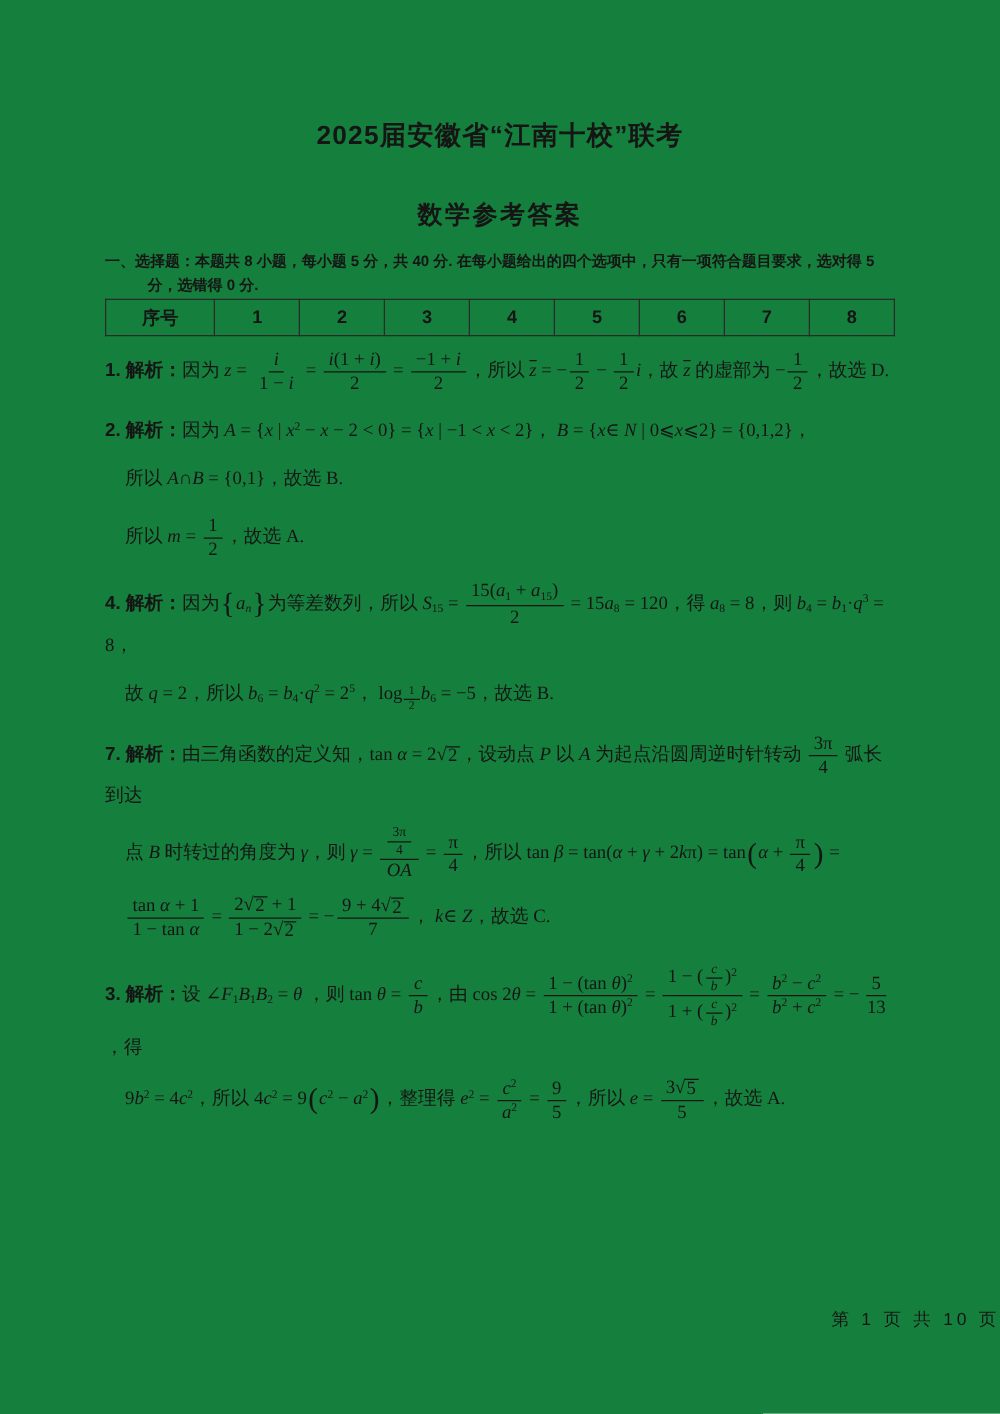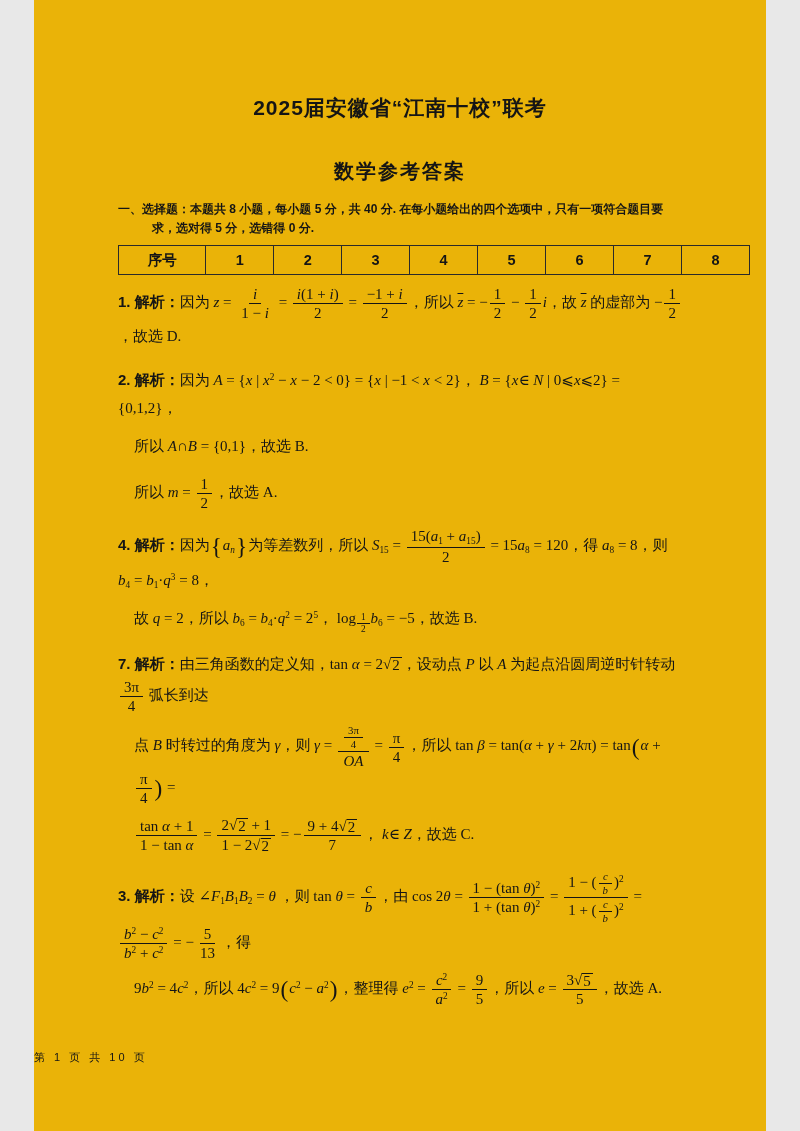--- a/index.html
+++ b/index.html
@@ -1,38 +1,38 @@
 <!DOCTYPE html>
 <html><head>
 <meta charset="utf-8">
 <style>
   html,body { margin:0; padding:0; background:#e8e8e8; }
   .page {
-    position:relative; width:732px; height:1131px; margin:0 auto;
-    background:#eab308; color:#151515; overflow:hidden;
+    position:relative; width:800px; height:1131px; margin:0 auto;
+    background:#15803d; color:#151515; overflow:hidden;
     font-family:"Liberation Serif","DejaVu Serif",serif;
     font-size:15px;
   }
   .content { padding:0 84px; }
   .exam-title {
     margin:0; padding-top:94px; text-align:center;
     font-family:"Liberation Sans","DejaVu Sans",sans-serif;
     font-size:21px; font-weight:bold; letter-spacing:1px;
   }
   .exam-subtitle {
     margin:12px; padding-top:24px; text-align:center;
     font-family:"Liberation Sans","DejaVu Sans",sans-serif;
     font-size:20px; font-weight:bold; letter-spacing:2px;
   }
   .intro {
     margin-top:15px; font-weight:bold; line-height:1.55; font-size:12px;
     font-family:"Liberation Sans","DejaVu Sans",sans-serif;
     padding-left:34px; text-indent:-34px;
   }
-  table.ans { border-collapse:collapse; margin-top:8px; width:632px;
+  table.ans { border-collapse:collapse; margin-top:2px; width:632px;
     font-family:"Liberation Sans","DejaVu Sans",sans-serif; }
   table.ans td {
     border:1.6px solid #2a2a2a; text-align:center; height:26px;
     font-size:14.5px; font-weight:bold;
   }
   table.ans td.lbl { width:88px; }
   table.ans td.val { width:68px; }
   .analysis-heading {
     margin-top:12px; font-weight:bold; font-size:15.5px;
     font-family:"Liberation Sans","DejaVu Sans",sans-serif;
@@ -54,21 +54,21 @@
   sub { font-size:0.62em; vertical-align:-0.3em; }
   sup { font-size:0.62em; vertical-align:0.55em; }
   sub .frac { font-size:1em; margin:0 1px; }
   .sqrt { display:inline-flex; align-items:stretch; vertical-align:baseline; }
   .sqrt .radsign { line-height:1.05; }
   .sqrt .rad { border-top:1.4px solid #151515; padding:0 2px 0 1px; line-height:1.05; }
   .over { text-decoration:overline; }
   .bigp { font-size:1.55em; font-weight:400; vertical-align:middle; line-height:1; padding:0 1px; }
   .page-footer {
     position:absolute; left:0; bottom:66px; width:100%;
-    text-align:left; font-size:11px; letter-spacing:3px;
+    text-align:right; font-size:14px; letter-spacing:3px;
     font-family:"Liberation Sans","DejaVu Sans",sans-serif;
   }
 </style>
 </head>
 <body>
 
 <div class="page">
   <div class="content">
     <h1 class="exam-title">2025届安徽省“江南十校”联考</h1>
     <h2 class="exam-subtitle">数学参考答案</h2>

